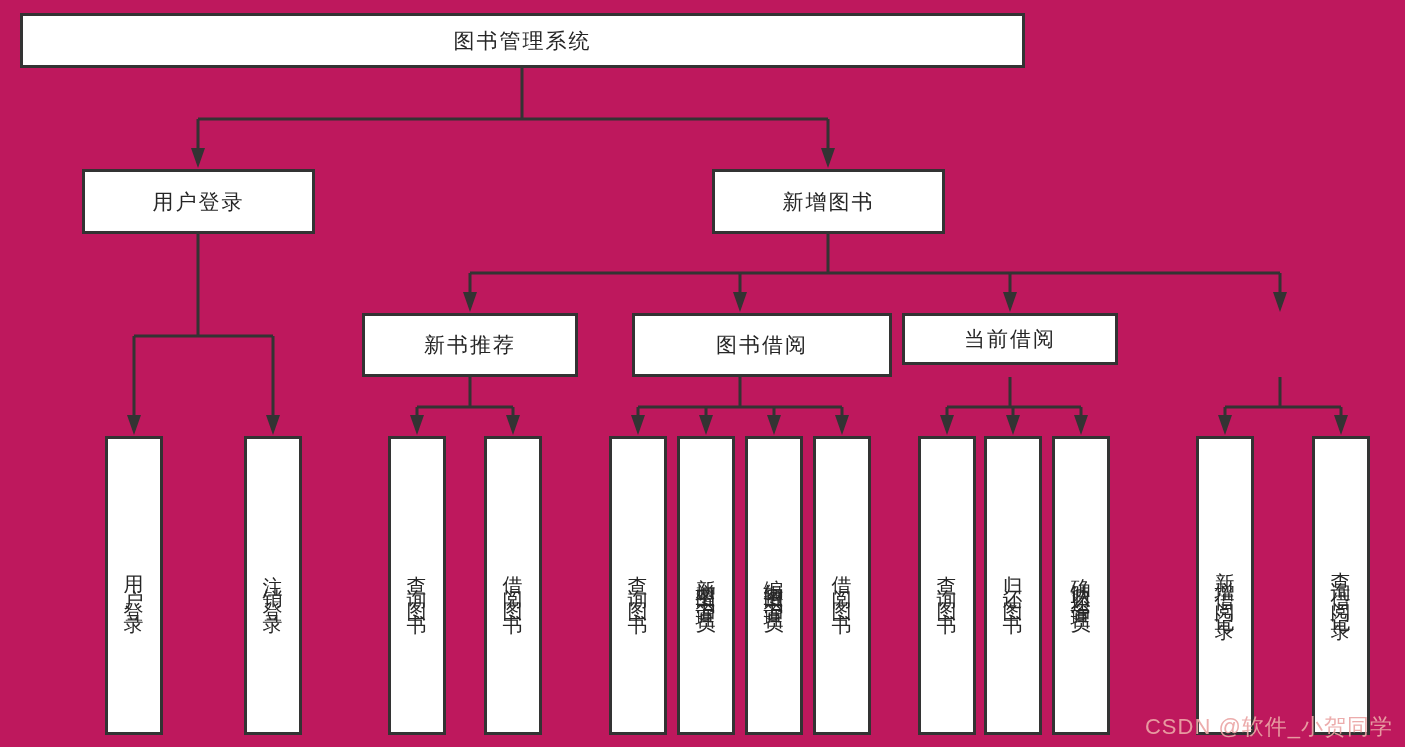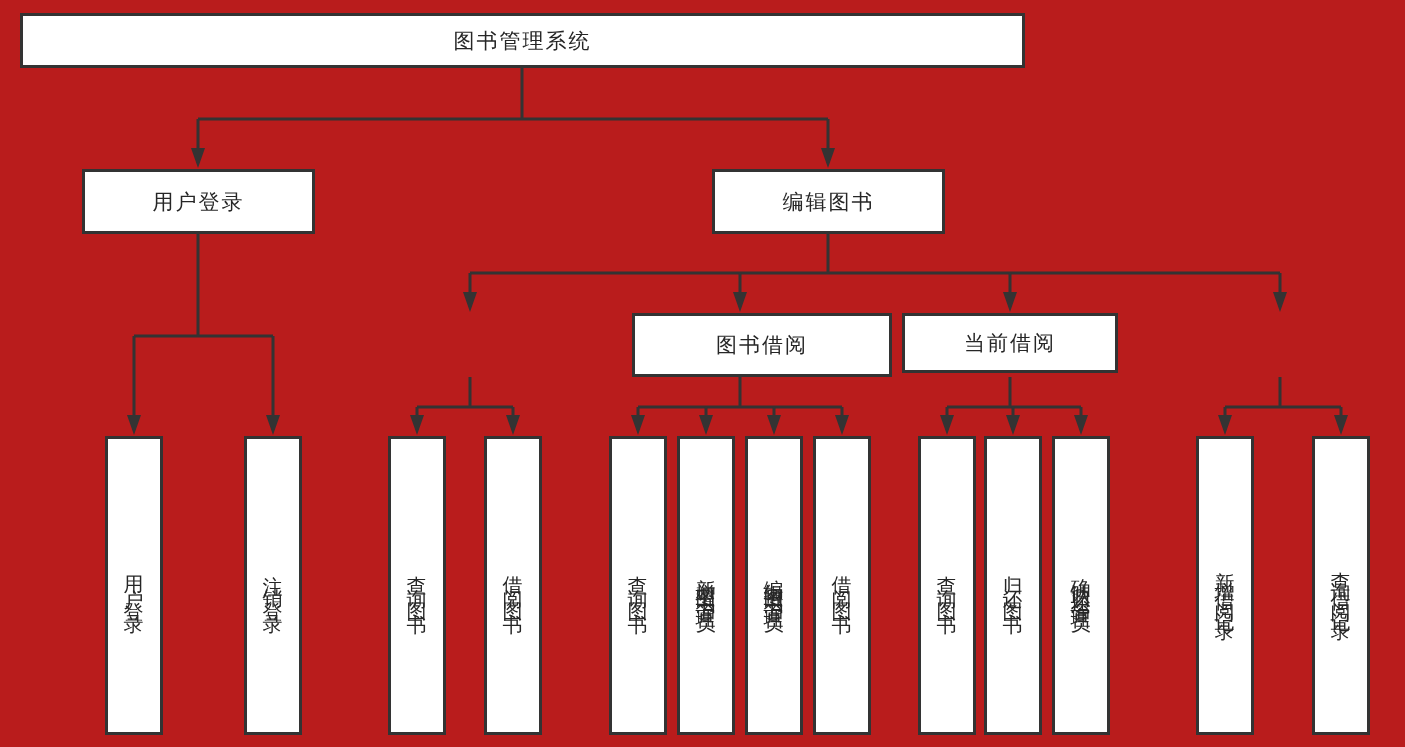--- a/index.html
+++ b/index.html
@@ -1,19 +1,19 @@
 <!DOCTYPE html>
 <html><head>
 <meta charset="utf-8">
 <style>
   html,body{margin:0;padding:0;background:#ffffff;}
   .canvas{
     position:relative;
     width:1405px;height:747px;
-    background:#b91c1c;
+    background:#be185d;
     overflow:hidden;
     font-family:"Liberation Sans","DejaVu Sans",sans-serif;
     color:#262626;
   }
   .wires{position:absolute;left:0;top:0;width:1405px;height:747px;}
   .wires .stroke{stroke:#333333;stroke-width:3;fill:none;}
   .wires .arrow{fill:#333333;stroke:none;}
   .box{
     position:absolute;
     background:#ffffff;
@@ -83,27 +83,30 @@
   </svg>
 
   <div class="box" style="left:20px;top:13px;width:1005px;height:55px">
     <span class="lbl">图书管理系统</span>
   </div>
 
   <div class="box" style="left:82px;top:169px;width:233px;height:65px">
     <span class="lbl">用户登录</span>
   </div>
   <div class="box" style="left:712px;top:169px;width:233px;height:65px">
-    <span class="lbl">编辑图书</span>
+    <span class="lbl">新增图书</span>
   </div>
 
+  <div class="box" style="left:362px;top:313px;width:216px;height:64px">
+    <span class="lbl">新书推荐</span>
+  </div>
   <div class="box" style="left:632px;top:313px;width:260px;height:64px">
     <span class="lbl">图书借阅</span>
   </div>
-  <div class="box" style="left:902px;top:313px;width:216px;height:60px">
+  <div class="box" style="left:902px;top:313px;width:216px;height:52px">
     <span class="lbl">当前借阅</span>
   </div>
 
   <div class="box vbox" style="left:105px;top:436px;width:58px;height:299px">
     <span class="lbl">用户登录</span>
   </div>
   <div class="box vbox" style="left:244px;top:436px;width:58px;height:299px">
     <span class="lbl">注销登录</span>
   </div>
 
@@ -137,14 +140,15 @@
     <span class="lbl len10">确认归还（管理员）</span>
   </div>
 
   <div class="box vbox" style="left:1196px;top:436px;width:58px;height:299px">
     <span class="lbl len6">新增借阅记录</span>
   </div>
   <div class="box vbox" style="left:1312px;top:436px;width:58px;height:299px">
     <span class="lbl len6">查询借阅记录</span>
   </div>
 
+  <div class="watermark">CSDN @软件_小贺同学</div>
 
 </div>
 
 </body></html>

